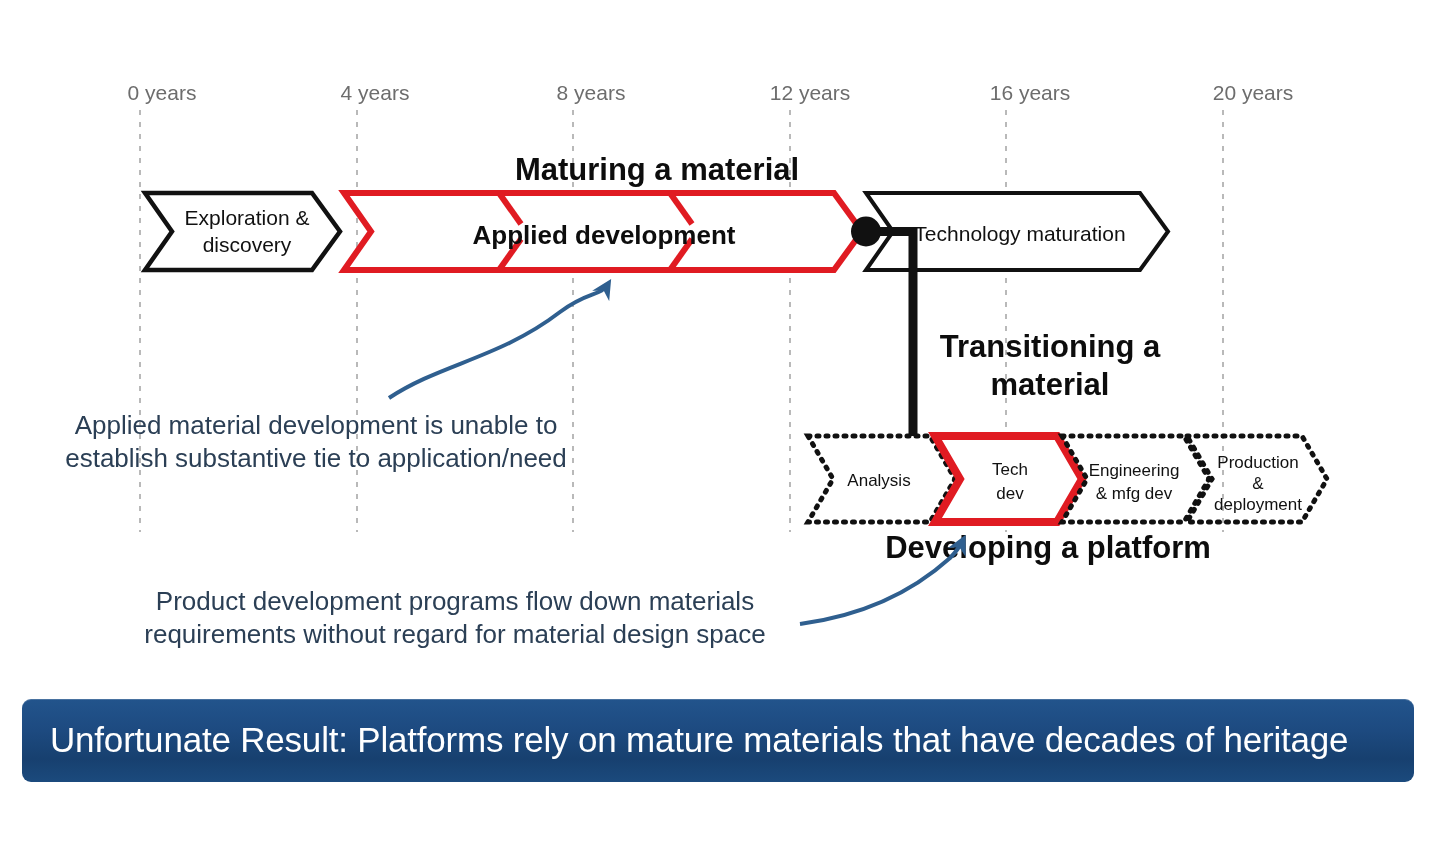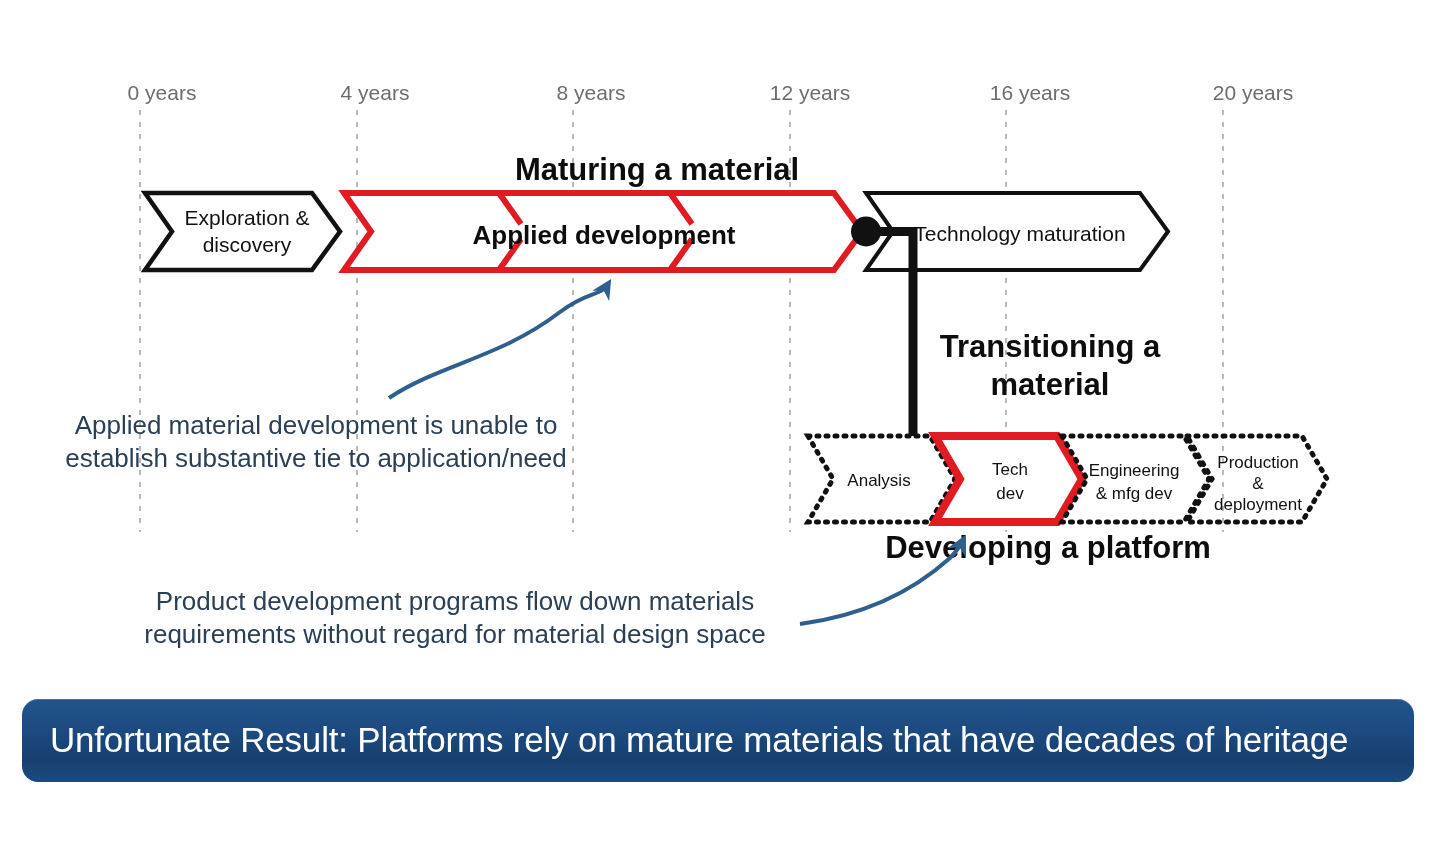--- a/index.html
+++ b/index.html
@@ -52,21 +52,21 @@
   }
   .annot-c{ text-anchor:middle; }
 
   
   #banner{
     position:absolute;
     left:22px;
     top:687px;
     width:1392px;
     height:83px;
-    border-radius:16px;
+    border-radius:9px;
     background:linear-gradient(180deg,#22548c 0%,#1d4a80 38%,#17406f 72%,#1b4a7d 100%);
     box-shadow:inset 0 1px 0 rgba(255,255,255,.18);
     display:flex;
     align-items:center;
     box-sizing:border-box;
     padding-left:28px;
     padding-right:8px;
   }
   #banner-text{
     color:#ffffff;

